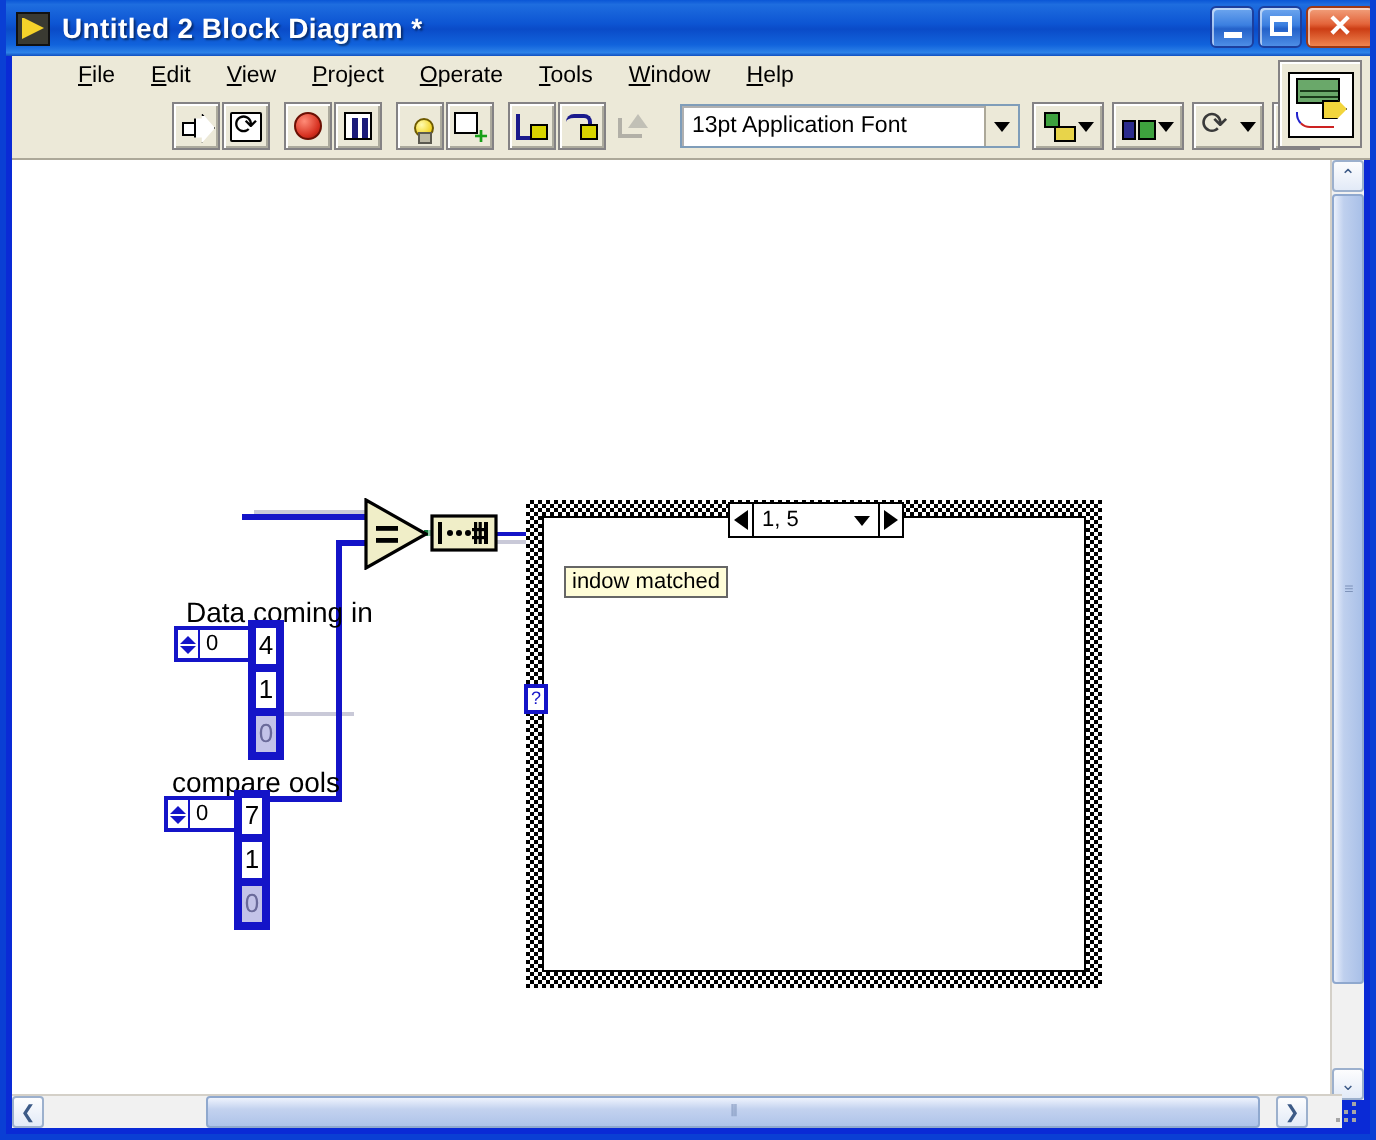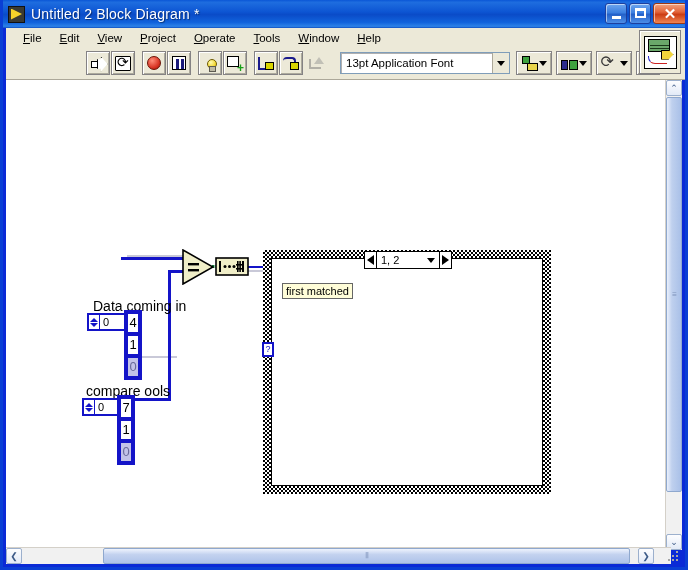--- a/index.html
+++ b/index.html
@@ -42,21 +42,21 @@
   #title-icon::before {
     content: "";
     position: absolute; left: 2px; top: 2px;
     width: 11px; height: 11px;
     background: #f5d22a;
     clip-path: polygon(0 0, 100% 50%, 0 100%);
   }
   #title-text {
     color: #ffffff;
     font-size: 14px;
-    font-weight: normal;
+    font-weight: bold;
     letter-spacing: 0.2px;
     text-shadow: 1px 1px 1px rgba(0,0,0,0.45);
     white-space: nowrap;
   }
   #caption-buttons {
     position: absolute; right: 4px; top: 3px;
     display: flex; gap: 2px;
   }
   .capbtn {
     width: 22px; height: 21px;
@@ -86,21 +86,21 @@
     line-height: 19px; text-align: center;
     font-family: "Liberation Sans", sans-serif;
   }
 
   
   #menubar {
     position: absolute; left: 3px; top: 28px;
     width: 682px; height: 20px;
     background: #ece9d8;
     display: flex; align-items: center;
-    padding-left: 8px;
+    padding-left: 24px;
   }
   .menu-item {
     font-size: 11.5px; color: #000;
     padding: 2px 9px;
     white-space: nowrap;
     cursor: default;
   }
   .menu-item u { text-decoration: underline; }
 
   
@@ -712,30 +712,30 @@
         </svg>
       </div>
 
       <div id="case-border"></div>
       <div id="case-inner"></div>
 
       <div id="case-selector">
         <span class="arrow-l">
             <i class="tri-l"></i>
           </span>
-        <span class="sel-text">1, 2</span>
+        <span class="sel-text">1, 5</span>
         <span class="sel-drop">
             <i class="caret-dn"></i>
           </span>
         <span class="arrow-r">
             <i class="tri-r"></i>
           </span>
       </div>
 
-      <div id="free-label">first matched</div>
+      <div id="free-label">indow matched</div>
 
       <div id="case-tunnel">?</div>
 
     </div>
   </div>
 
   <div id="vscroll">
     <div class="sb-btn" style="left:0; top:0;">
       <span>⌃</span>
     </div>

